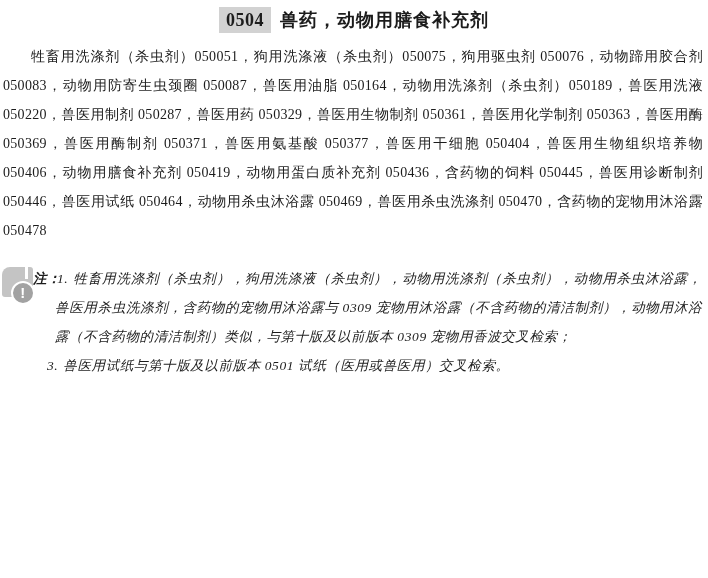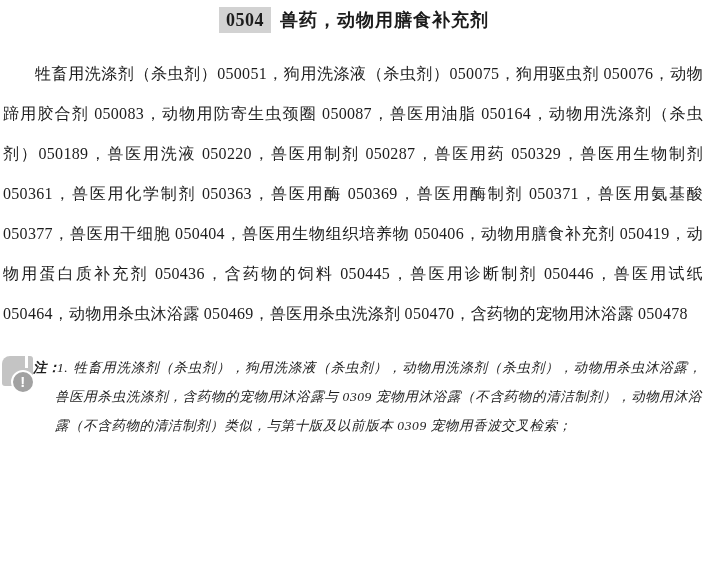--- a/index.html
+++ b/index.html
@@ -35,23 +35,23 @@
     margin-right: 9px;
     font-family: "Liberation Serif", "DejaVu Serif", serif;
     letter-spacing: 0.5px;
   }
   .title-text {
     letter-spacing: 1px;
   }
 
   
   .goods-paragraph {
-    margin: 21px 5px 0 3px;
-    font-size: 16px;
-    line-height: 40px;
+    margin: 9px 5px 0 3px;
+    font-size: 14px;
+    line-height: 29px;
     text-align: justify;
     text-indent: 2em;
     letter-spacing: 0.3px;
   }
 
   
   .note-section {
     position: relative;
     margin-top: 19px;
     font-style: italic;
@@ -143,16 +143,17 @@
   <div class="note-section">
     <div class="note-icon">
       <div class="book"></div>
       <div class="badge">
         <span class="excl">!</span>
       </div>
     </div>
     <div class="note-label">注：</div>
     <ol class="note-list" id="note-list">
         <li class="note-item"><span class="num">1.</span><span class="txt">牲畜用洗涤剂（杀虫剂），狗用洗涤液（杀虫剂），动物用洗涤剂（杀虫剂），动物用杀虫沐浴露，兽医用杀虫洗涤剂，含药物的宠物用沐浴露与 0309 宠物用沐浴露（不含药物的清洁制剂），动物用沐浴露（不含药物的清洁制剂）类似，与第十版及以前版本 0309 宠物用香波交叉检索；</span></li>
+        <li class="note-item"><span class="num">3.</span><span class="txt">兽医用试纸与第十版及以前版本 0501 试纸（医用或兽医用）交叉检索。</span></li>
       </ol>
   </div>
 
 </div>
 
 </body></html>

